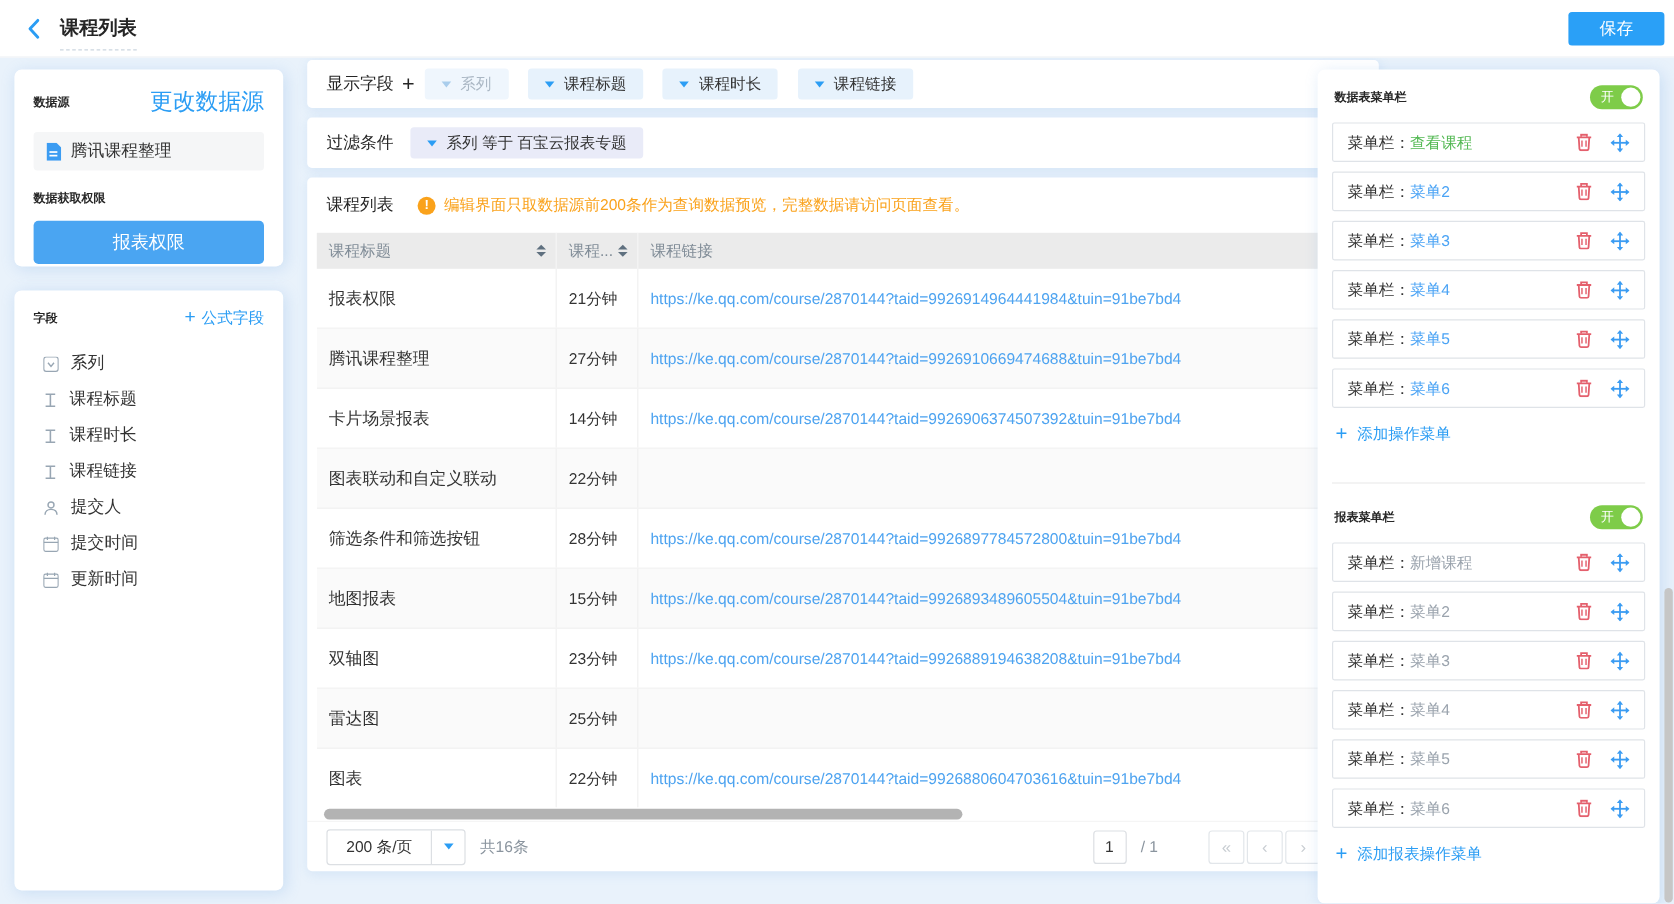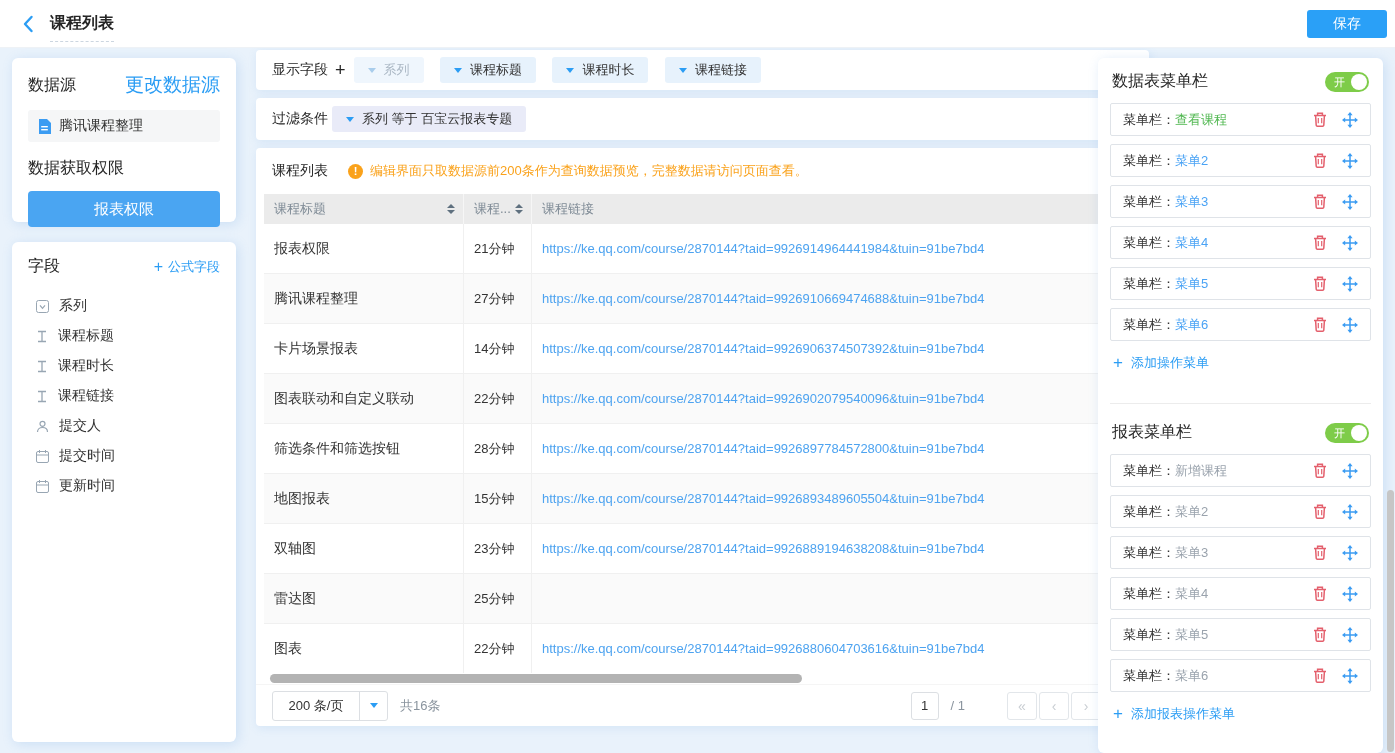--- a/index.html
+++ b/index.html
@@ -13,21 +13,21 @@
   .page-title { position:absolute; left:50px; top:13px; font-size:16px; font-weight:bold; color:#262626; padding-bottom:7px; border-bottom:1px dashed #ccd6e0; }
   .save-btn { position:absolute; right:8px; top:10px; width:80px; height:28px; background:#2aa0f7; color:#fff; border:none; border-radius:3px; font-size:14px; cursor:pointer; font-family:inherit; }
 
   
   .card { background:#fff; border-radius:6px; box-shadow:2px 2px 12px rgba(96,156,222,.22); }
 
   
   #left-col { position:absolute; left:12px; top:58px; width:224px; }
   .card-ds { height:164px; padding:14px 16px; }
   .card-row { display:flex; justify-content:space-between; align-items:center; }
-  .sec-title { font-size:16px; font-weight:normal; color:#262626; }
+  .sec-title { font-size:10px; font-weight:bold; color:#262626; }
   .blue-link { color:#2b9df4; font-size:19px; cursor:pointer; }
   .ds-box { margin-top:12px; height:32px; background:#f5f6f7; border-radius:3px; display:flex; align-items:center; padding:0 10px; gap:8px; font-size:14px; color:#333; }
   .perm-title { margin-top:16px; }
   .perm-btn { margin-top:12px; width:100%; height:36px; background:#4aa5f2; color:#fff; border:none; border-radius:4px; font-size:15px; cursor:pointer; font-family:inherit; }
   .card-fields { margin-top:20px; height:500px; padding:14px 16px; }
   .formula-link { display:flex; align-items:center; gap:5px; color:#2b9df4; font-size:13px; cursor:pointer; }
   .formula-link .plus-glyph { font-size:16px; }
   .field-list { margin-top:14px; }
   .f-item { display:flex; align-items:center; gap:10px; height:30px; padding-left:8px; font-size:14px; color:#333; cursor:pointer; }
   .f-item svg { flex:none; }
@@ -36,21 +36,21 @@
   #main-col { position:absolute; left:256px; top:50px; width:893px; }
   .bar-card { background:#fff; border-radius:4px; box-shadow:1px 2px 10px rgba(96,156,222,.15); display:flex; align-items:center; padding:0 16px; }
   #display-bar { height:40px; }
   #filter-bar { height:42px; margin-top:8px; }
   .bar-label { font-size:14px; color:#262626; white-space:nowrap; }
   .bar-plus { font-size:18px; color:#262626; margin:0 8px 0 7px; cursor:pointer; line-height:1; }
   .tag { height:26px; padding:0 14px; background:#e7f2fc; border-radius:3px; display:inline-flex; align-items:center; gap:8px; font-size:13px; color:#333; margin-right:12px; cursor:pointer; white-space:nowrap; }
   .caret-down { width:0; height:0; border-left:4px solid transparent; border-right:4px solid transparent; border-top:5px solid #2b9df4; }
   .tag.disabled { background:#eff6fd; color:#aab7c4; }
   .tag.disabled .caret-down { border-top-color:#a9cdec; }
-  .tag.filter { background:#e9ebf8; margin-left:4px; }
+  .tag.filter { background:#e9ebf8; margin-left:14px; }
 
   #table-card { margin-top:8px; height:578px; background:#fff; border-radius:4px; box-shadow:1px 2px 10px rgba(96,156,222,.15); display:flex; flex-direction:column; position:relative; }
   .tc-head { height:46px; display:flex; align-items:center; padding:0 16px; }
   .tc-title { font-size:14px; color:#262626; }
   .warn { display:flex; align-items:center; gap:7px; margin-left:20px; color:#faa21b; font-size:13px; }
   .warn-icon { width:15px; height:15px; border-radius:50%; background:#faa21b; color:#fff; font-size:11px; font-weight:bold; display:flex; align-items:center; justify-content:center; flex:none; }
   .sort-btn { margin-left:auto; width:26px; height:26px; border:1px solid #f1f3f5; border-radius:3px; background:#fff; display:flex; align-items:center; justify-content:center; cursor:pointer; }
 
   .thead { margin:0 8px; height:30px; background:#ebebeb; display:flex; align-items:center; font-size:13px; color:#7f8b96; flex:none; }
   .hcol { display:flex; align-items:center; justify-content:space-between; height:100%; padding:0 8px 0 10px; }
@@ -291,23 +291,20 @@
             <div class="t-cell tc-1">卡片场景报表</div>
             <div class="t-cell tc-2">14分钟</div>
             <div class="t-cell tc-3">
               <a>https://ke.qq.com/course/2870144?taid=9926906374507392&amp;tuin=91be7bd4</a>
             </div>
           </div>
 
           <div class="t-row">
             <div class="t-cell tc-1">图表联动和自定义联动</div>
             <div class="t-cell tc-2">22分钟</div>
-            <div class="t-cell tc-3">
-              <a>https://ke.qq.com/course/2870144?taid=9926902079540096&amp;tuin=91be7bd4</a>
-            </div>
           </div>
 
           <div class="t-row">
             <div class="t-cell tc-1">筛选条件和筛选按钮</div>
             <div class="t-cell tc-2">28分钟</div>
             <div class="t-cell tc-3">
               <a>https://ke.qq.com/course/2870144?taid=9926897784572800&amp;tuin=91be7bd4</a>
             </div>
           </div>
 

